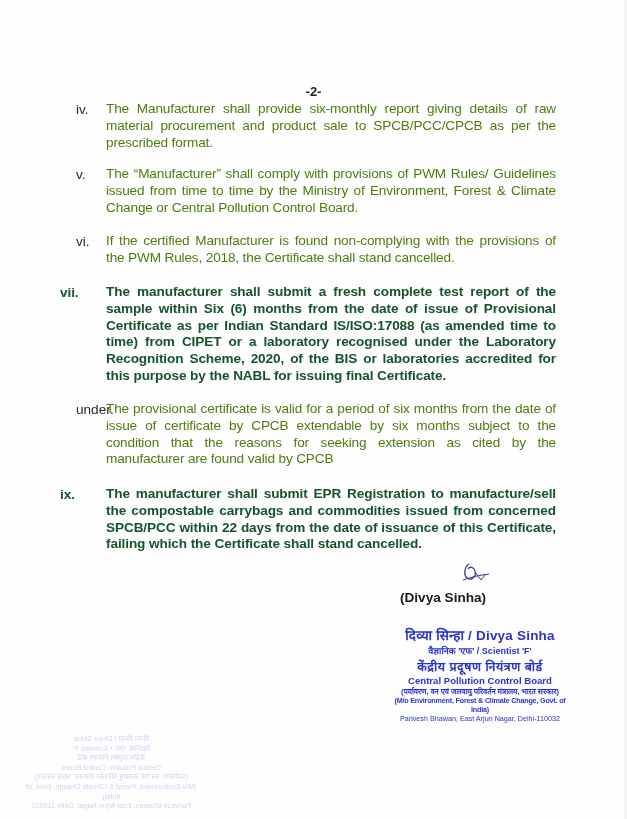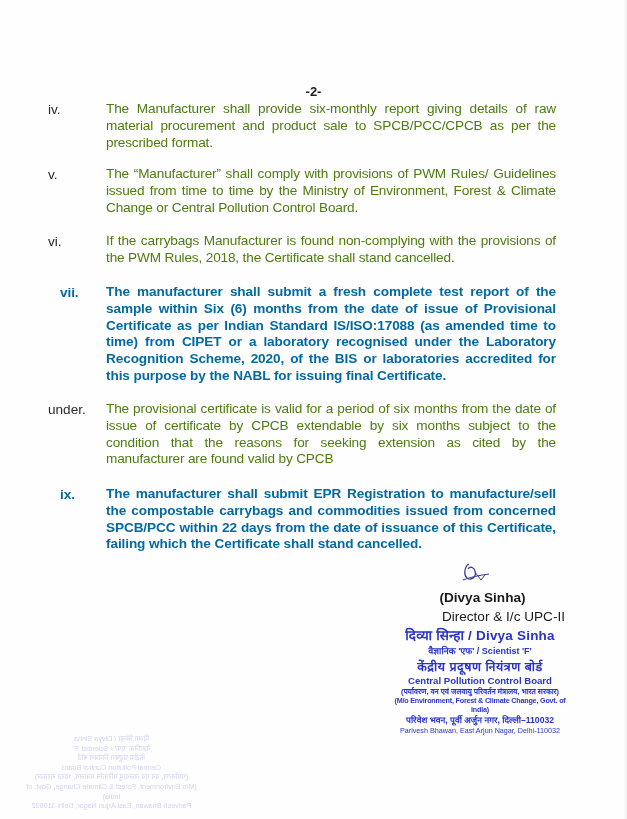--- a/index.html
+++ b/index.html
@@ -1,26 +1,26 @@
 <!DOCTYPE html>
 <html><head>
   <meta charset="utf-8">
   <style>
     * { margin: 0; padding: 0; box-sizing: border-box; }
     html, body { width: 627px; height: 819px; background: #ffffff; overflow: hidden; }
     body { position: relative; font-family: "Liberation Sans", sans-serif; color: #1a1a1a; }
     .page { position: absolute; left: 0; top: 0; width: 627px; height: 819px; background: #fefefe; }
     .page-num { position: absolute; top: 84px; left: 0; width: 627px; text-align: center; font-size: 13px; font-weight: bold; color: #222; }
     .item { position: absolute; left: 0; width: 627px; }
-    .item .num { position: absolute; left: 48px; width: 40px; font-size: 13.6px; line-height: 17px; color: #2a2a2a; }
+    .item .num { position: absolute; left: 76px; width: 40px; font-size: 13.6px; line-height: 17px; color: #2a2a2a; }
     .item .body { position: absolute; left: 106px; width: 450px; font-size: 13.6px; line-height: 16.8px; text-align: justify; color: #4d7c0f; letter-spacing: -0.15px; }
-    .item.bold .body, .item.bold .num { font-weight: bold; color: #0369a1; letter-spacing: -0.1px; }
+    .item.bold .body, .item.bold .num { font-weight: bold; color: #14532d; letter-spacing: -0.1px; }
     .item.bold .num { left: 60px; }
     .sig-mark { position: absolute; left: 455px; top: 560px; width: 40px; height: 26px; }
-    .sig-name { position: absolute; left: 400px; top: 590px; width: 165px; text-align: center; font-size: 13.6px; font-weight: bold; color: #1a1a1a; }
+    .sig-name { position: absolute; left: 400px; top: 590px; width: 165px; text-align: left; font-size: 13.6px; font-weight: bold; color: #1a1a1a; }
     .sig-title { position: absolute; left: 380px; top: 609px; width: 185px; text-align: right; font-size: 13.6px; color: #1a1a1a; }
     .stamp { position: absolute; left: 390px; top: 626px; width: 180px; color: #2b34c9; text-align: center; }
     .stamp .line1 { font-size: 13.5px; font-weight: bold; letter-spacing: 0.2px; }
     .stamp .line2 { font-size: 9px; font-weight: bold; margin-top: 0px; }
     .stamp .line3 { font-size: 12.5px; font-weight: bold; margin-top: 1px; letter-spacing: 0.5px; }
     .stamp .line4 { font-size: 9.6px; font-weight: bold; margin-top: 0px; }
     .stamp .line5 { font-size: 7.6px; font-weight: bold; letter-spacing: -0.1px; }
     .stamp .line6 { font-size: 7.2px; font-weight: bold; letter-spacing: -0.2px; }
     .stamp .line7 { font-size: 8.6px; font-weight: bold; }
     .stamp .line8 { font-size: 7.2px; }
@@ -39,21 +39,21 @@
     <p class="body">The Manufacturer shall provide six-monthly report giving details of raw material procurement and product sale to SPCB/PCC/CPCB as per the prescribed format.</p>
   </div>
 
   <div class="item" style="top:166px;">
     <span class="num">v.</span>
     <p class="body">The “Manufacturer” shall comply with provisions of PWM Rules/ Guidelines issued from time to time by the Ministry of Environment, Forest &amp; Climate Change or Central Pollution Control Board.</p>
   </div>
 
   <div class="item" style="top:233px;">
     <span class="num">vi.</span>
-    <p class="body">If the carrybags Manufacturer is found non-complying with the provisions of the PWM Rules, 2018, the Certificate shall stand cancelled.</p>
+    <p class="body">If the certified Manufacturer is found non-complying with the provisions of the PWM Rules, 2018, the Certificate shall stand cancelled.</p>
   </div>
 
   <div class="item bold" style="top:284px;">
     <span class="num">vii.</span>
     <p class="body">The manufacturer shall submit a fresh complete test report of the sample within Six (6) months from the date of issue of Provisional Certificate as per Indian Standard IS/ISO:17088 (as amended time to time) from CIPET or a laboratory recognised under the Laboratory Recognition Scheme, 2020, of the BIS or laboratories accredited for this purpose by the NABL for issuing final Certificate.</p>
   </div>
 
   <div class="item" style="top:401px;">
     <span class="num">under.</span>
     <p class="body">The provisional certificate is valid for a period of six months from the date of issue of certificate by CPCB extendable by six months subject to the condition that the reasons for seeking extension as cited by the manufacturer are found valid by CPCB</p>
@@ -64,30 +64,28 @@
     <p class="body">The manufacturer shall submit EPR Registration to manufacture/sell the compostable carrybags and commodities issued from concerned SPCB/PCC within 22 days from the date of issuance of this Certificate, failing which the Certificate shall stand cancelled.</p>
   </div>
 
   <svg class="sig-mark" viewBox="0 0 40 26">
     <path d="M14 4 C10 6 8 14 12 18 C16 21 22 17 20 11 C19 7 15 6 13 9" fill="none" stroke="#3a3f8f" stroke-width="1.3"></path>
     <path d="M8 20 C16 17 24 15 34 14" fill="none" stroke="#3a3f8f" stroke-width="1.1"></path>
     <path d="M20 12 L26 20 L30 15" fill="none" stroke="#3a3f8f" stroke-width="1"></path>
   </svg>
 
   <div class="sig-name">(Divya Sinha)</div>
-  <div class="sig-title">Director &amp; I/c UPC-II</div>
 
   <div class="stamp">
     <div class="line1">दिव्या सिन्हा / Divya Sinha</div>
     <div class="line2">वैज्ञानिक 'एफ' / Scientist 'F'</div>
     <div class="line3">केंद्रीय प्रदूषण नियंत्रण बोर्ड</div>
     <div class="line4">Central Pollution Control Board</div>
     <div class="line5">(पर्यावरण, वन एवं जलवायु परिवर्तन मंत्रालय, भारत सरकार)</div>
     <div class="line6">(M/o Environment, Forest &amp; Climate Change, Govt. of India)</div>
-    <div class="line7">परिवेश भवन, पूर्वी अर्जुन नगर, दिल्ली–110032</div>
     <div class="line8">Parivesh Bhawan, East Arjun Nagar, Delhi-110032</div>
   </div>
 
   <div class="ghost">
     <div>दिव्या सिन्हा / Divya Sinha</div>
     <div>वैज्ञानिक 'एफ' / Scientist 'F'</div>
     <div>केंद्रीय प्रदूषण नियंत्रण बोर्ड</div>
     <div>Central Pollution Control Board</div>
     <div>(पर्यावरण, वन एवं जलवायु परिवर्तन मंत्रालय, भारत सरकार)</div>
     <div>(M/o Environment, Forest &amp; Climate Change, Govt. of India)</div>

